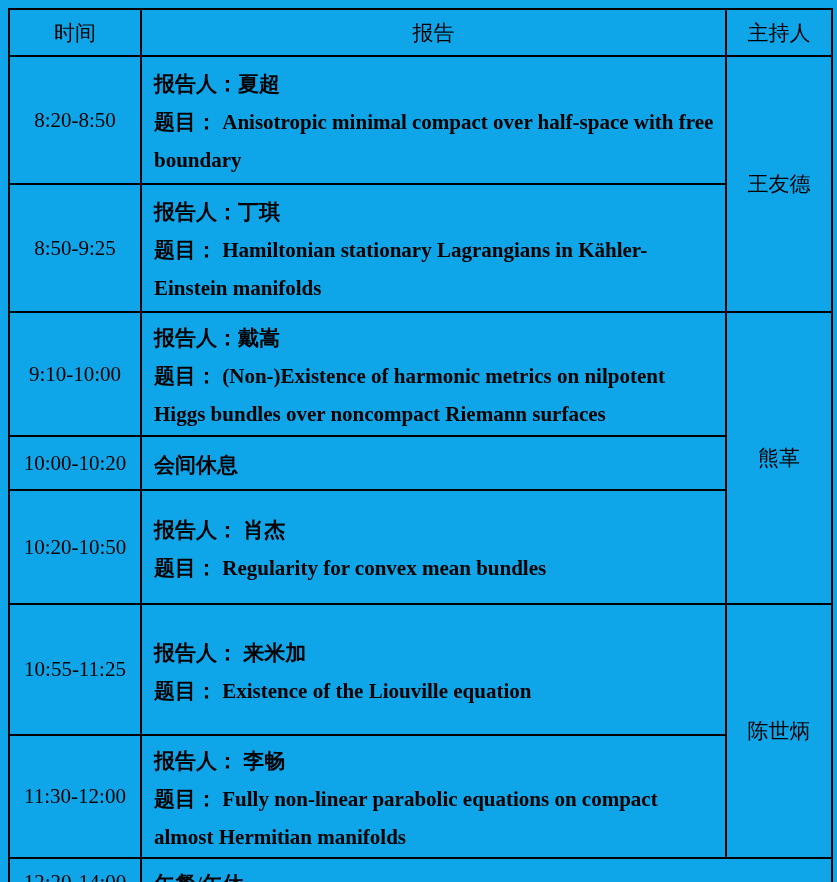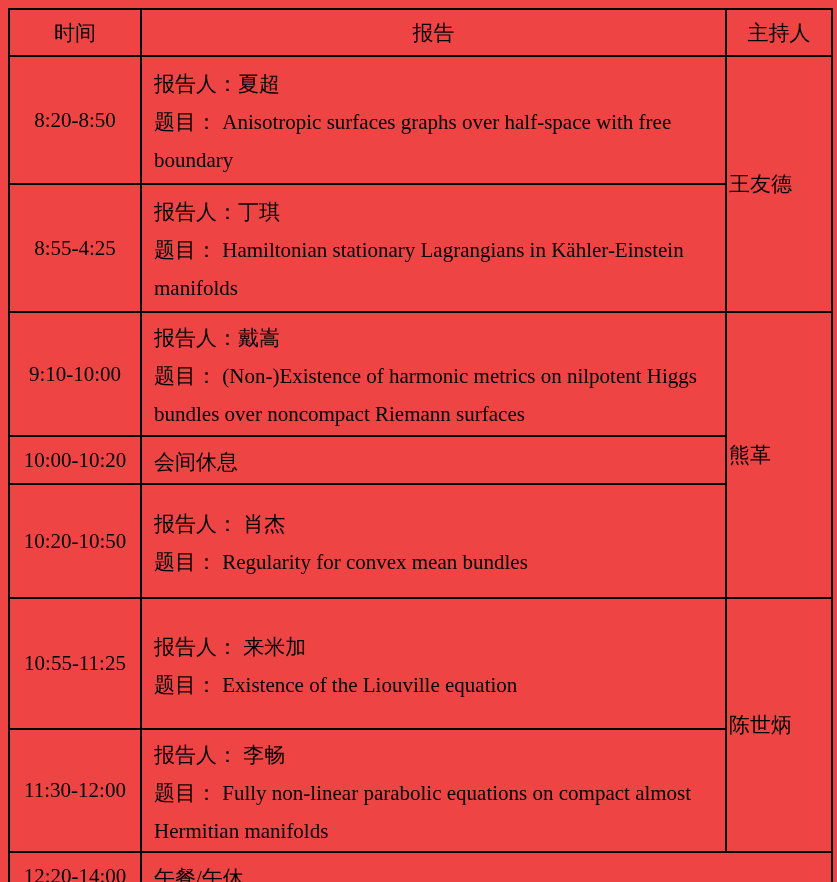--- a/index.html
+++ b/index.html
@@ -7,21 +7,21 @@
     margin: 0;
     padding: 0;
     background: #ffffff;
     font-family: "Liberation Serif", "DejaVu Serif", serif;
     color: #000000;
   }
   .sheet {
     position: relative;
     width: 837px;
     height: 882px;
-    background: #ef4444;
+    background: #0ea5e9;
   }
   table.schedule {
     position: absolute;
     left: 8px;
     top: 8px;
     width: 823px;
     border-collapse: collapse;
     table-layout: fixed;
   }
   .schedule th,
@@ -38,22 +38,24 @@
   }
   td.time {
     text-align: center;
     white-space: nowrap;
     padding: 0;
   }
   td.talk {
     text-align: left;
     padding: 4px 8px 0 12px;
     line-height: 38px;
+    font-weight: bold;
   }
   td.chair {
+    text-align: center;
     padding: 2px;
   }
   col.c-time  { width: 132px; }
   col.c-talk  { width: 585px; }
   col.c-chair { width: 106px; }
 </style>
 </head>
 <body>
 
 <div class="sheet">
@@ -68,43 +70,43 @@
         <tr style="height:47px;">
       <th>时间</th>
       <th>报告</th>
       <th>主持人</th>
     </tr>
 
     <tr style="height:128px;">
       <td class="time">8:20-8:50</td>
       <td class="talk">
         <div>报告人：夏超</div>
-        <div>题目： Anisotropic surfaces graphs over half-space with free boundary</div>
+        <div>题目： Anisotropic minimal compact over half-space with free boundary</div>
       </td>
       <td class="chair" rowspan="2">王友德</td>
     </tr>
 
     <tr style="height:128px;">
-      <td class="time">8:55-4:25</td>
+      <td class="time">8:50-9:25</td>
       <td class="talk">
         <div>报告人：丁琪</div>
         <div>题目： Hamiltonian stationary Lagrangians in Kähler-Einstein manifolds</div>
       </td>
     </tr>
 
     <tr style="height:124px;">
       <td class="time">9:10-10:00</td>
       <td class="talk">
         <div>报告人：戴嵩</div>
         <div>题目： (Non-)Existence of harmonic metrics on nilpotent Higgs bundles over noncompact Riemann surfaces</div>
       </td>
       <td class="chair" rowspan="3">熊革</td>
     </tr>
 
-    <tr style="height:48px;margin-top:44px;">
+    <tr style="height:54px;margin-top:44px;">
       <td class="time">10:00-10:20</td>
       <td class="talk">会间休息</td>
     </tr>
 
     <tr style="height:114px;">
       <td class="time">10:20-10:50</td>
       <td class="talk">
         <div>报告人： 肖杰</div>
         <div>题目： Regularity for convex mean bundles</div>
       </td>

